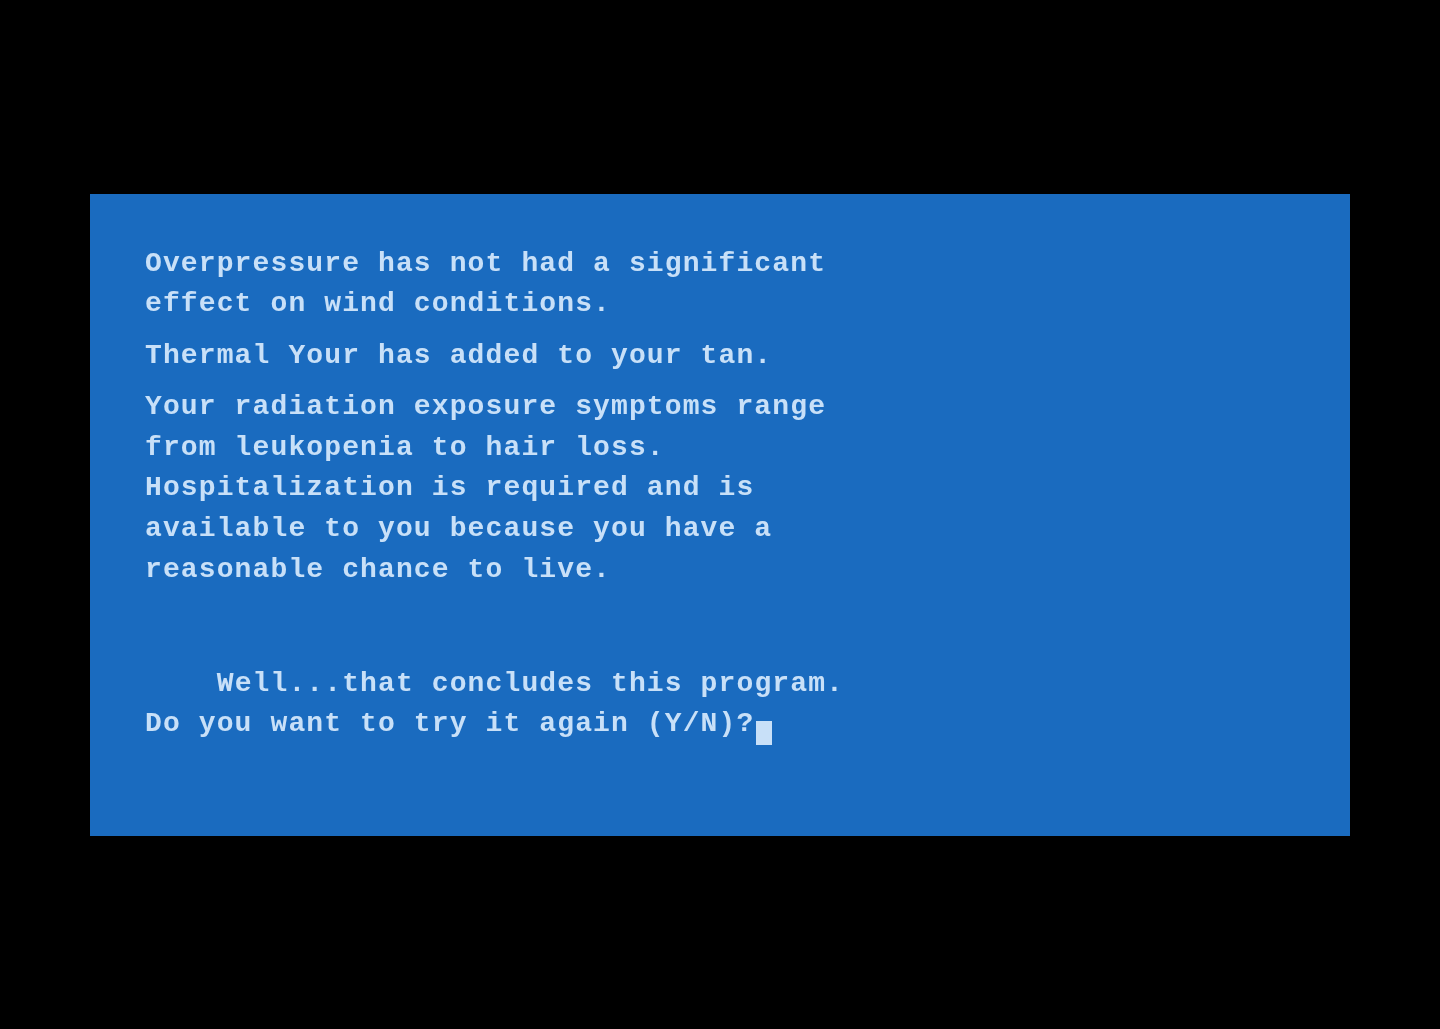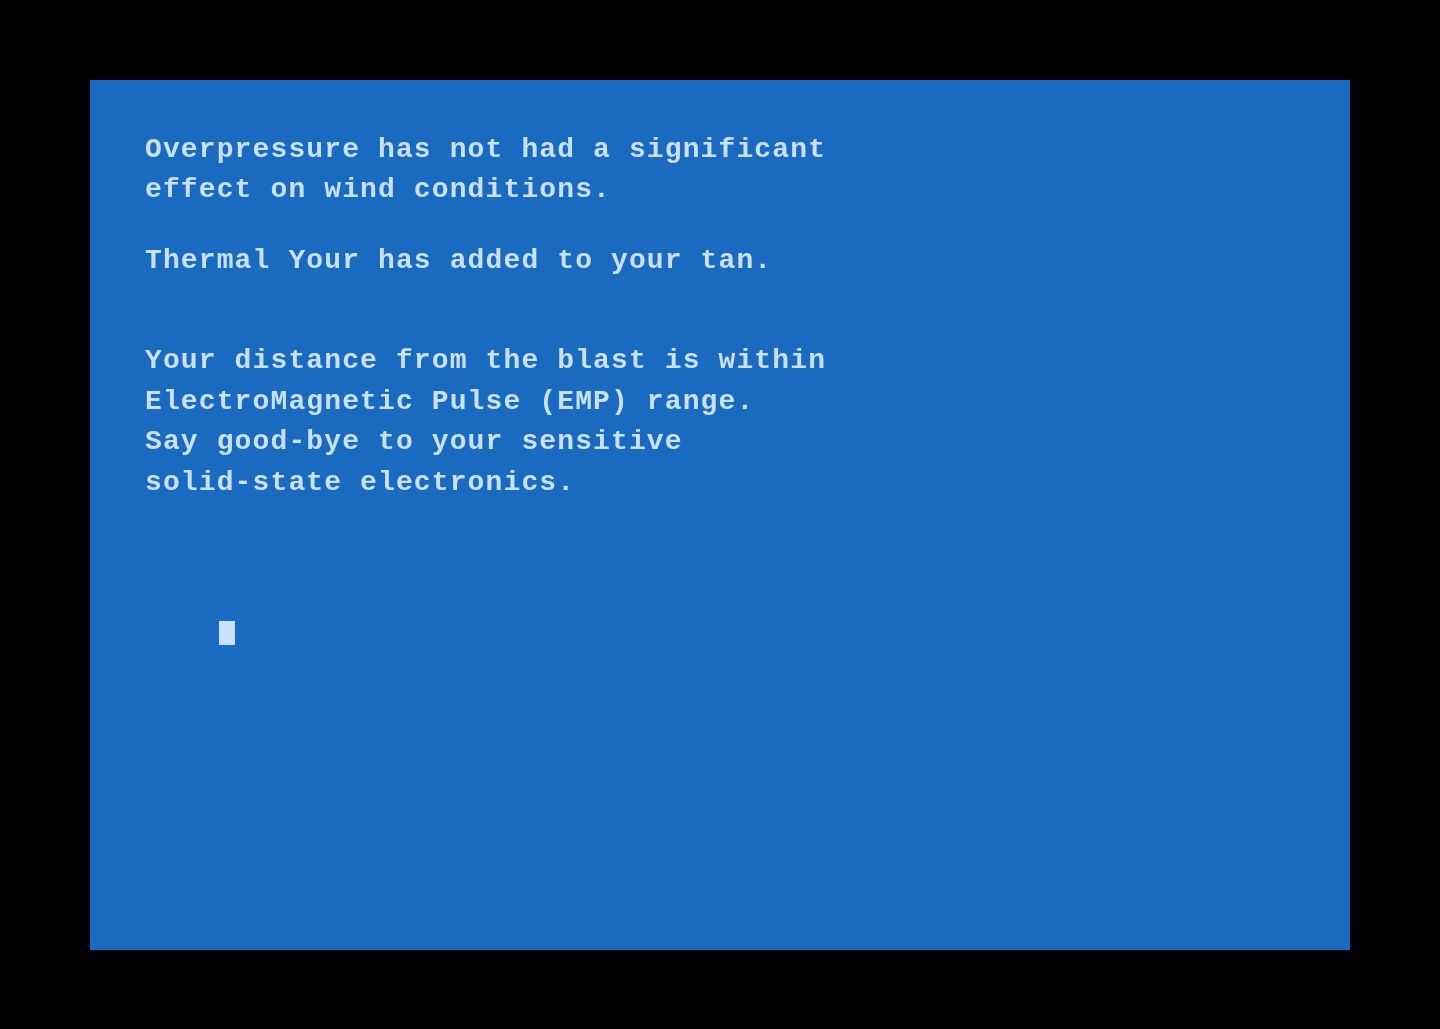--- a/index.html
+++ b/index.html
@@ -14,21 +14,21 @@
       height: 1029px;
       display: flex;
       align-items: center;
       justify-content: center;
       font-family: 'Courier New', Courier, monospace;
     }
 
     .screen-container {
       background-color: #1a6bbf;
       width: 1260px;
-      height: 870px;
+      height: 642px;
       padding: 50px 55px;
       display: flex;
       flex-direction: column;
       gap: 0;
     }
 
     .text-block {
       color: #c8e0f8;
       font-size: 28px;
       line-height: 1.45;
@@ -53,23 +53,25 @@
   </style>
 </head>
 <body>
 
 <div class="screen-container">
   <div class="text-block">Overpressure has not had a significant
 effect on wind conditions.</div>
   <div class="spacer"></div>
   <div class="text-block">Thermal Your has added to your tan.</div>
   <div class="spacer"></div>
+  <div class="text-block">Your radiation exposure symptoms range
+from leukopenia to hair loss.
+Hospitalization is required and is
+available to you because you have a
+reasonable chance to live.</div>
   <div class="spacer"></div>
-  <div class="text-block">Your distance from the blast is within
-ElectroMagnetic Pulse (EMP) range.
-Say good-bye to your sensitive
-solid-state electronics.</div>
   <div class="spacer"></div>
   <div class="spacer"></div>
   <div class="text-block">
-    <span class="cursor"></span>
+    <span>Well...that concludes this program.
+Do you want to try it again (Y/N)?</span><span class="cursor"></span>
   </div>
 </div>
 
 </body></html>

